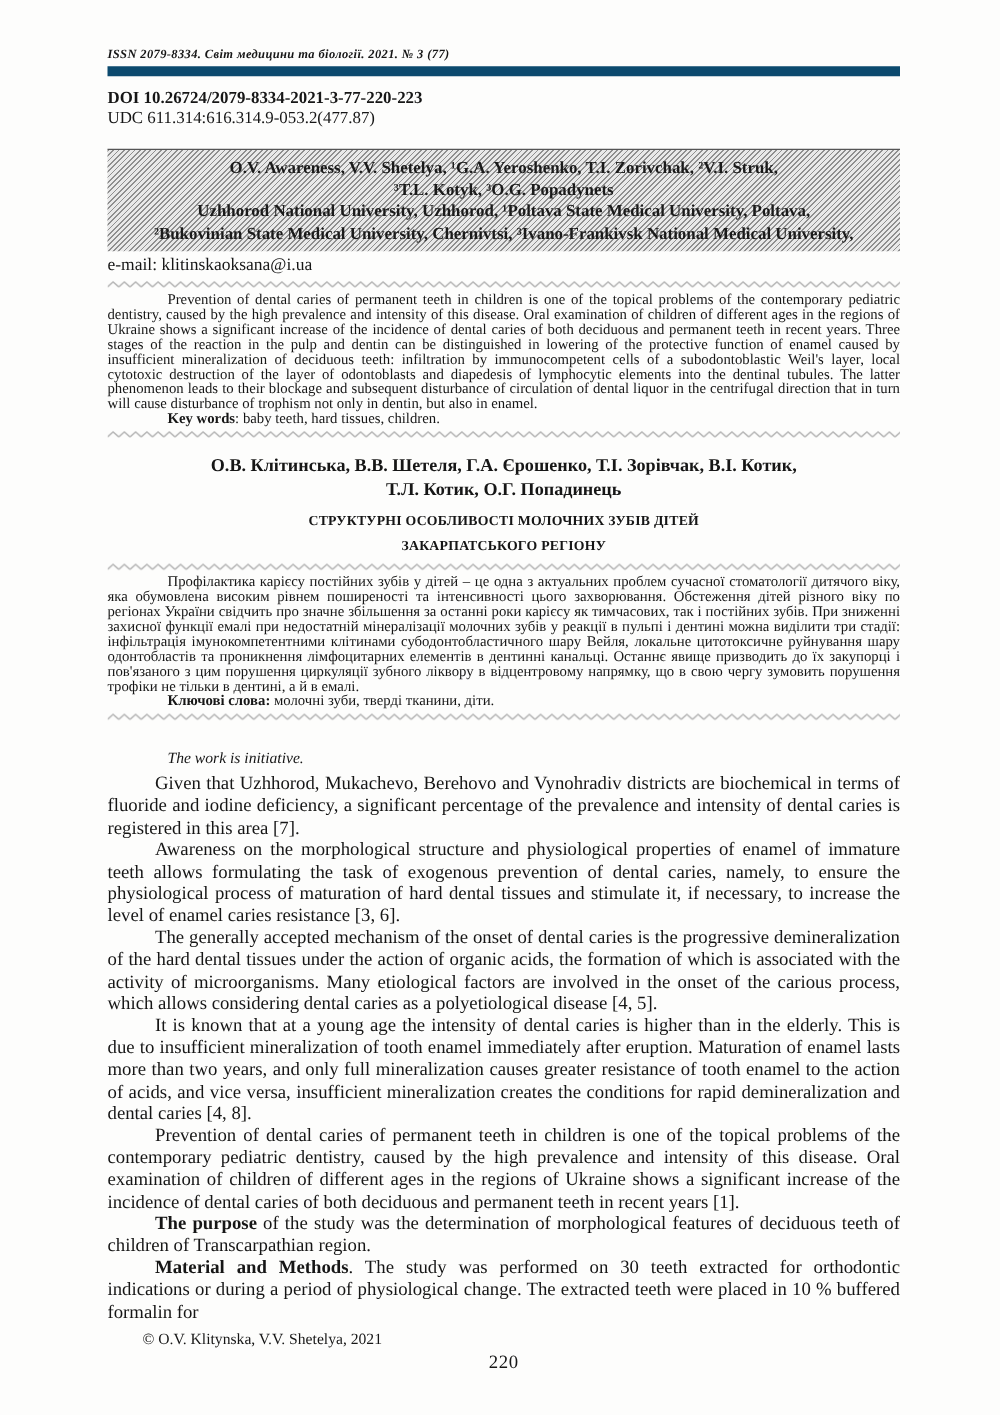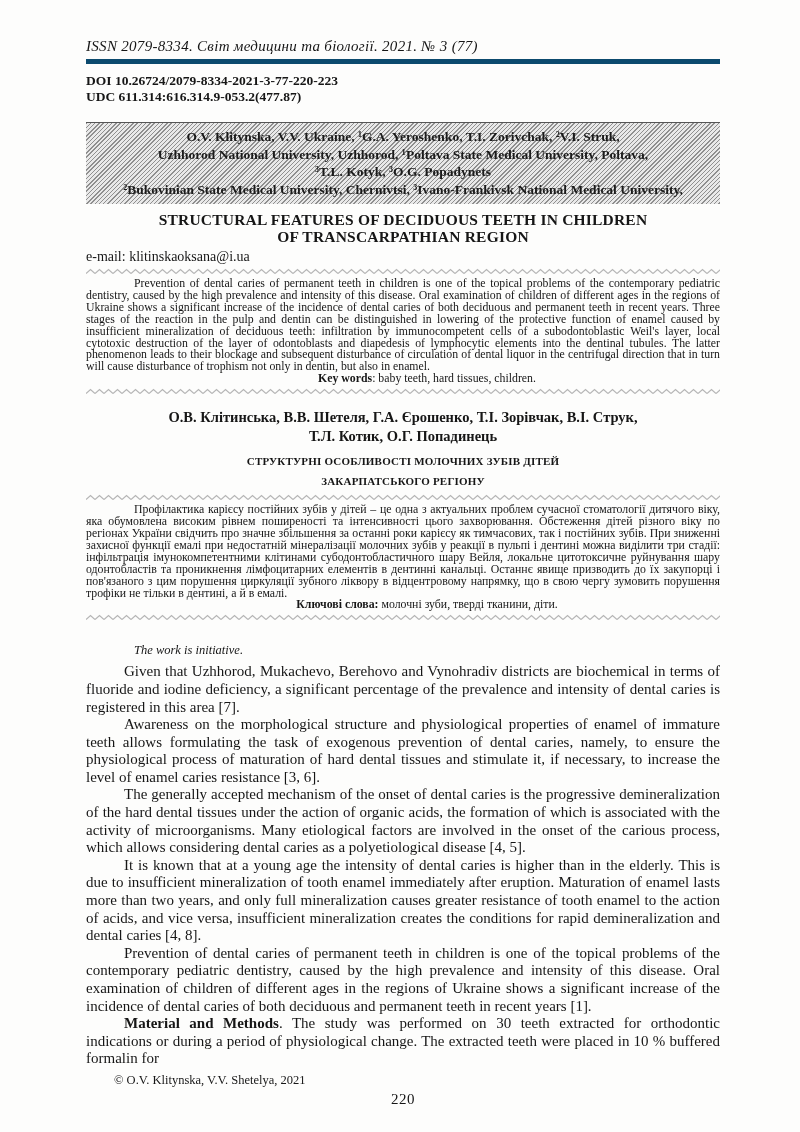--- a/index.html
+++ b/index.html
@@ -10,26 +10,26 @@
     color: #161616;
   }
   .page {
     width: 800px; height: 1132px;
     background: #fdfdfc;
     padding: 38px 80px 0 86px;
     overflow: hidden;
   }
   
   .issn-line {
-    font-size: 15px; font-weight: normal; font-style: italic;
+    font-size: 10px; font-weight: bold; font-style: italic;
     letter-spacing: 0.3px; padding-bottom: 4px;
-    border-bottom: 5px solid #0c4a6e;
+    border-bottom: 8px solid #0c4a6e;
   }
   .doi-line  { font-size: 13.5px; font-weight: bold; margin-top: 9px; line-height: 15px; }
-  .udc-line  { font-size: 13.5px; font-weight: bold; margin-top: 1px; line-height: 15px; }
+  .udc-line  { font-size: 13.5px; font-weight: normal; margin-top: 1px; line-height: 15px; }
   
   .authors-en {
     margin-top: 18px;
     padding: 5px 6px 6px 6px;
     text-align: center;
     font-weight: bold;
     font-size: 13.5px;
     line-height: 17.5px;
     color: #1a1a1a;
     background: repeating-linear-gradient(135deg, #8f8f8f 0px, #8f8f8f 1px, #e9e9e9 1px, #e9e9e9 3px);
@@ -46,21 +46,20 @@
   .zigzag { display: block; margin: 3px 0; }
   
   .abstract { margin-top: 3px; }
   .abstract .abs-text {
     font-size: 11.8px; line-height: 11.9px;
     text-align: justify; text-indent: 48px;
   }
   .abstract .abs-kw {
     font-size: 11.8px; line-height: 11.9px;
     text-indent: 48px;
-    text-align: center;
   }
   .abstract .abs-kw b { font-weight: bold; }
   
   .authors-uk {
     margin-top: 13px; text-align: center;
     font-size: 14.5px; font-weight: bold; line-height: 19px;
   }
   .title-uk {
     margin-top: 5px; text-align: center;
     font-size: 11px; font-weight: bold; line-height: 20px;
@@ -86,30 +85,26 @@
 
 <div class="page">
 
   <header>
     <div class="issn-line">ISSN 2079-8334. Світ медицини та біології. 2021. № 3 (77)</div>
     <div class="doi-line">DOI 10.26724/2079-8334-2021-3-77-220-223</div>
     <div class="udc-line">UDC 611.314:616.314.9-053.2(477.87)</div>
   </header>
 
   <section class="authors-en">
-    <div>O.V. Klitynska, V.V. Ukraine, ¹G.A. Yeroshenko, T.I. Zorivchak, ²V.I. Struk,</div>
+    <div>O.V. Awareness, V.V. Shetelya, ¹G.A. Yeroshenko, T.I. Zorivchak, ²V.I. Struk,</div>
+    <div>³T.L. Kotyk, ³O.G. Popadynets</div>
     <div>Uzhhorod National University, Uzhhorod, ¹Poltava State Medical University, Poltava,</div>
-    <div>³T.L. Kotyk, ³O.G. Popadynets</div>
     <div>²Bukovinian State Medical University, Chernivtsi, ³Ivano-Frankivsk National Medical University,</div>
   </section>
 
-  <h1 class="title-en">
-    <div>STRUCTURAL FEATURES OF DECIDUOUS TEETH IN CHILDREN</div>
-    <div>OF TRANSCARPATHIAN REGION</div>
-  </h1>
 
   <div class="email-line">e-mail: klitinskaoksana@i.ua</div>
 
   <svg class="zigzag" width="634" height="7">
     <defs>
         <pattern id="zzA" width="9" height="7" patternUnits="userSpaceOnUse">
       <path d="M0 5.5 L4.5 1.5 L9 5.5" fill="none" stroke="#b5b5b5" stroke-width="1.2"></path>
     </pattern>
       </defs>
     <rect width="634" height="7" fill="url(#zzA)"></rect>
@@ -123,21 +118,21 @@
   <svg class="zigzag" width="634" height="7">
     <defs>
         <pattern id="zzB" width="9" height="7" patternUnits="userSpaceOnUse">
       <path d="M0 5.5 L4.5 1.5 L9 5.5" fill="none" stroke="#b5b5b5" stroke-width="1.2"></path>
     </pattern>
       </defs>
     <rect width="634" height="7" fill="url(#zzB)"></rect>
   </svg>
 
   <section class="authors-uk">
-    <div>О.В. Клітинська, В.В. Шетеля, Г.А. Єрошенко, Т.І. Зорівчак, В.І. Струк,</div>
+    <div>О.В. Клітинська, В.В. Шетеля, Г.А. Єрошенко, Т.І. Зорівчак, В.І. Котик,</div>
     <div>Т.Л. Котик, О.Г. Попадинець</div>
   </section>
 
   <h2 class="title-uk">
     <div>СТРУКТУРНІ ОСОБЛИВОСТІ МОЛОЧНИХ ЗУБІВ ДІТЕЙ</div>
     <div>ЗАКАРПАТСЬКОГО РЕГІОНУ</div>
   </h2>
 
   <svg class="zigzag" width="634" height="7">
     <defs>
@@ -163,20 +158,21 @@
   </svg>
 
   <p class="work-note">The work is initiative.</p>
 
   <section class="body-text">
     <p class="body-p"><b class="lead"></b><span>Given that Uzhhorod, Mukachevo, Berehovo and Vynohradiv districts are biochemical in terms of fluoride and iodine deficiency, a significant percentage of the prevalence and intensity of dental caries is registered in this area [7].</span></p>
     <p class="body-p"><b class="lead"></b><span>Awareness on the morphological structure and physiological properties of enamel of immature teeth allows formulating the task of exogenous prevention of dental caries, namely, to ensure the physiological process of maturation of hard dental tissues and stimulate it, if necessary, to increase the level of enamel caries resistance [3, 6].</span></p>
     <p class="body-p"><b class="lead"></b><span>The generally accepted mechanism of the onset of dental caries is the progressive demineralization of the hard dental tissues under the action of organic acids, the formation of which is associated with the activity of microorganisms. Many etiological factors are involved in the onset of the carious process, which allows considering dental caries as a polyetiological disease [4, 5].</span></p>
     <p class="body-p"><b class="lead"></b><span>It is known that at a young age the intensity of dental caries is higher than in the elderly. This is due to insufficient mineralization of tooth enamel immediately after eruption. Maturation of enamel lasts more than two years, and only full mineralization causes greater resistance of tooth enamel to the action of acids, and vice versa, insufficient mineralization creates the conditions for rapid demineralization and dental caries [4, 8].</span></p>
     <p class="body-p"><b class="lead"></b><span>Prevention of dental caries of permanent teeth in children is one of the topical problems of the contemporary pediatric dentistry, caused by the high prevalence and intensity of this disease. Oral examination of children of different ages in the regions of Ukraine shows a significant increase of the incidence of dental caries of both deciduous and permanent teeth in recent years [1].</span></p>
+    <p class="body-p"><b class="lead">The purpose</b><span> of the study was the determination of morphological features of deciduous teeth of children of Transcarpathian region.</span></p>
     <p class="body-p"><b class="lead">Material and Methods</b><span>. The study was performed on 30 teeth extracted for orthodontic indications or during a period of physiological change. The extracted teeth were placed in 10 % buffered formalin for</span></p>
   </section>
 
   <footer>
     <div class="copyright">©  O.V. Klitynska, V.V. Shetelya, 2021</div>
     <div class="page-number">220</div>
   </footer>
 
 </div>
 

